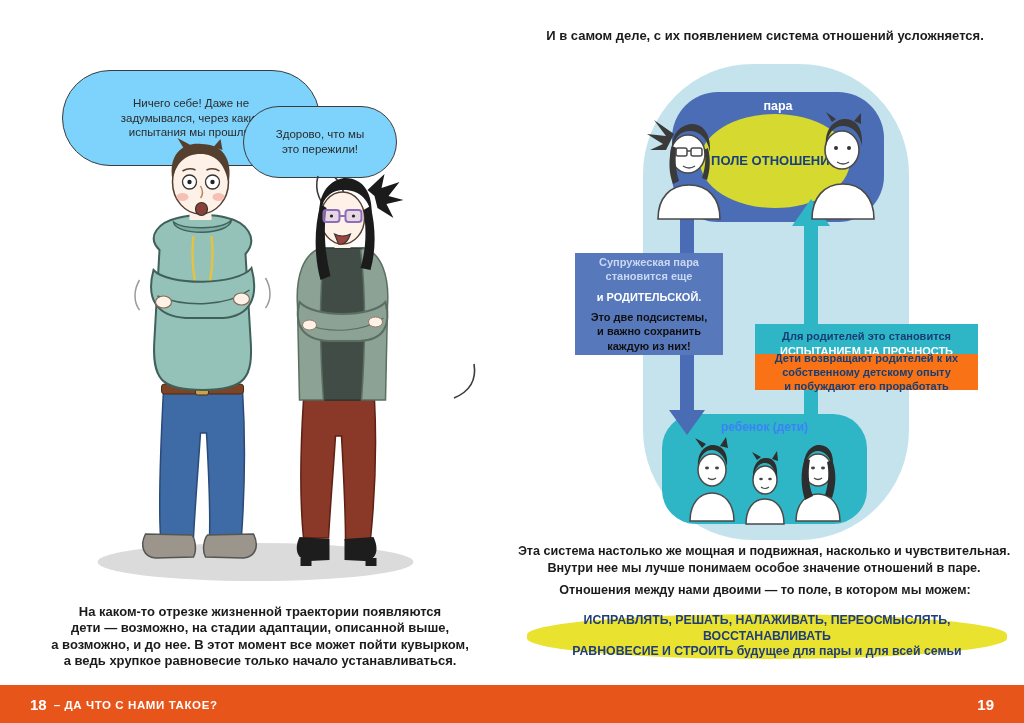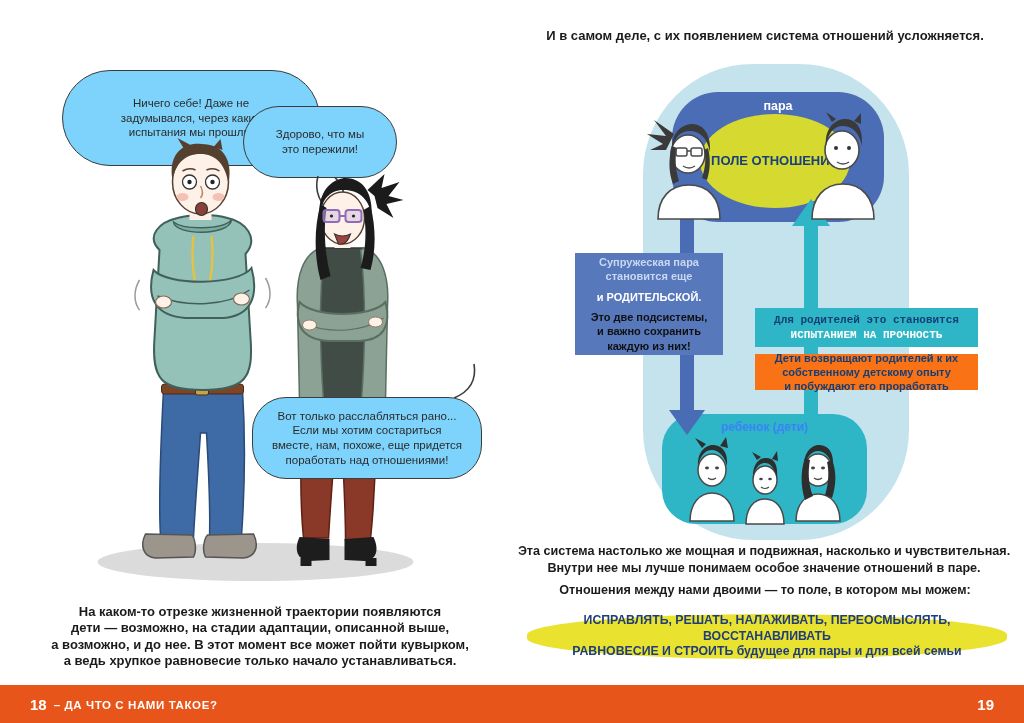--- a/index.html
+++ b/index.html
@@ -123,26 +123,20 @@
       <path d="M280,52 L297,36 L294,50 L312,44 L301,58 L316,62 L299,66 L306,80 L290,70 L287,58 Z" fill="#1B1B1B"></path>
       <rect x="236" y="72" width="16" height="12" rx="3" fill="#CDB9E0" fill-opacity="0.45" stroke="#8F6CB8" stroke-width="2"></rect>
       <rect x="258" y="72" width="16" height="12" rx="3" fill="#CDB9E0" fill-opacity="0.45" stroke="#8F6CB8" stroke-width="2"></rect>
       <path d="M252,78 L258,78" stroke="#8F6CB8" stroke-width="2"></path>
       <circle cx="244" cy="78" r="1.6" fill="#222"></circle>
         <circle cx="266" cy="78" r="1.6" fill="#222"></circle>
       <path d="M247,96 Q255,100 263,96 Q259,108 251,106 Z" fill="#9C4440" stroke="#333" stroke-width="1.1"></path>
     </g>
   </svg>
 
-  <div class="bubble" style="left:252px;top:397px;width:228px;height:80px;border-radius:34px;z-index:2;">
-    <span class="preline">Вот только расслабляться рано...
-Если мы хотим состариться
-вместе, нам, похоже, еще придется
-поработать над отношениями!</span>
-  </div>
   <svg class="tail" style="left:448px;top:360px;" width="40" height="40">
     <path d="M6,38 Q30,28 26,4" stroke="#3c3c3c" stroke-width="1.6" fill="none"></path>
   </svg>
 
   <div class="para preline" style="left:35px;top:604px;width:450px;font-size:13px;line-height:1.26;">На каком-то отрезке жизненной траектории появляются
 дети — возможно, на стадии адаптации, описанной выше,
 а возможно, и до нее. В этот момент все может пойти кувырком,
 а ведь хрупкое равновесие только начало устанавливаться.</div>
 
   <div class="para" style="left:522px;top:28px;width:486px;font-size:13px;">И в самом деле, с их появлением система отношений усложняется.</div>
@@ -216,21 +210,21 @@
 
     <div class="sidebox" style="background:#5878BC;">
       <span class="preline" style="color:#C9D8F2;">Супружеская пара
 становится еще</span>
       <span style="color:#FFFFFF;">и РОДИТЕЛЬСКОЙ.</span>
       <span class="preline" style="color:#101010;">Это две подсистемы,
 и важно сохранить
 каждую из них!</span>
     </div>
 
-    <div class="tealbox" style="top:250px;height:39px;background:#2EB6C7;color:#163E75;font-family:Liberation Mono, monospace;">
+    <div class="tealbox" style="top:266px;height:39px;background:#2EB6C7;color:#163E75;">
       <span>Для родителей это становится</span>
       <span style="color:#FFFFFF;">ИСПЫТАНИЕМ НА ПРОЧНОСТЬ</span>
     </div>
     <div class="tealbox" style="top:296px;height:36px;background:#f97316;color:#163E75;">
       <span class="preline">Дети возвращают родителей к их
 собственному детскому опыту
 и побуждают его проработать</span>
     </div>
 
     <div class="kidsblob" style="background:#2EB6C7;"></div>

